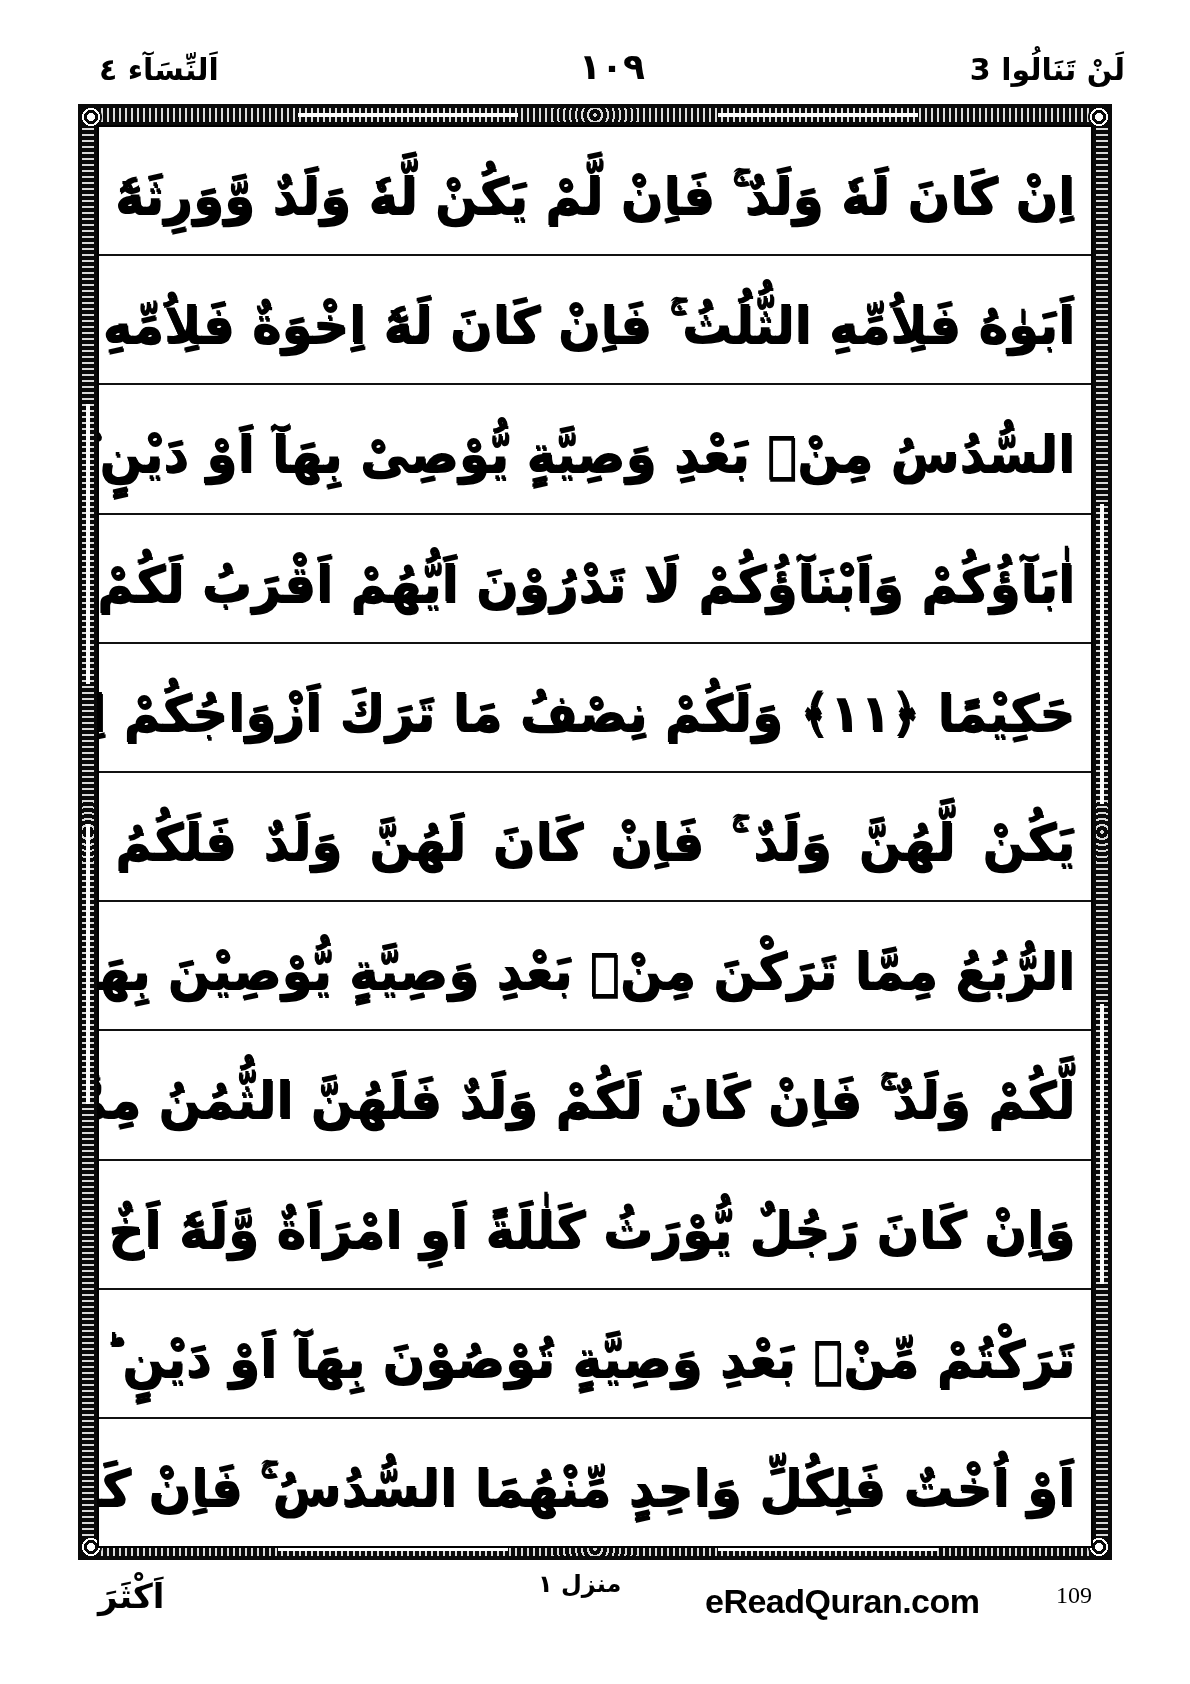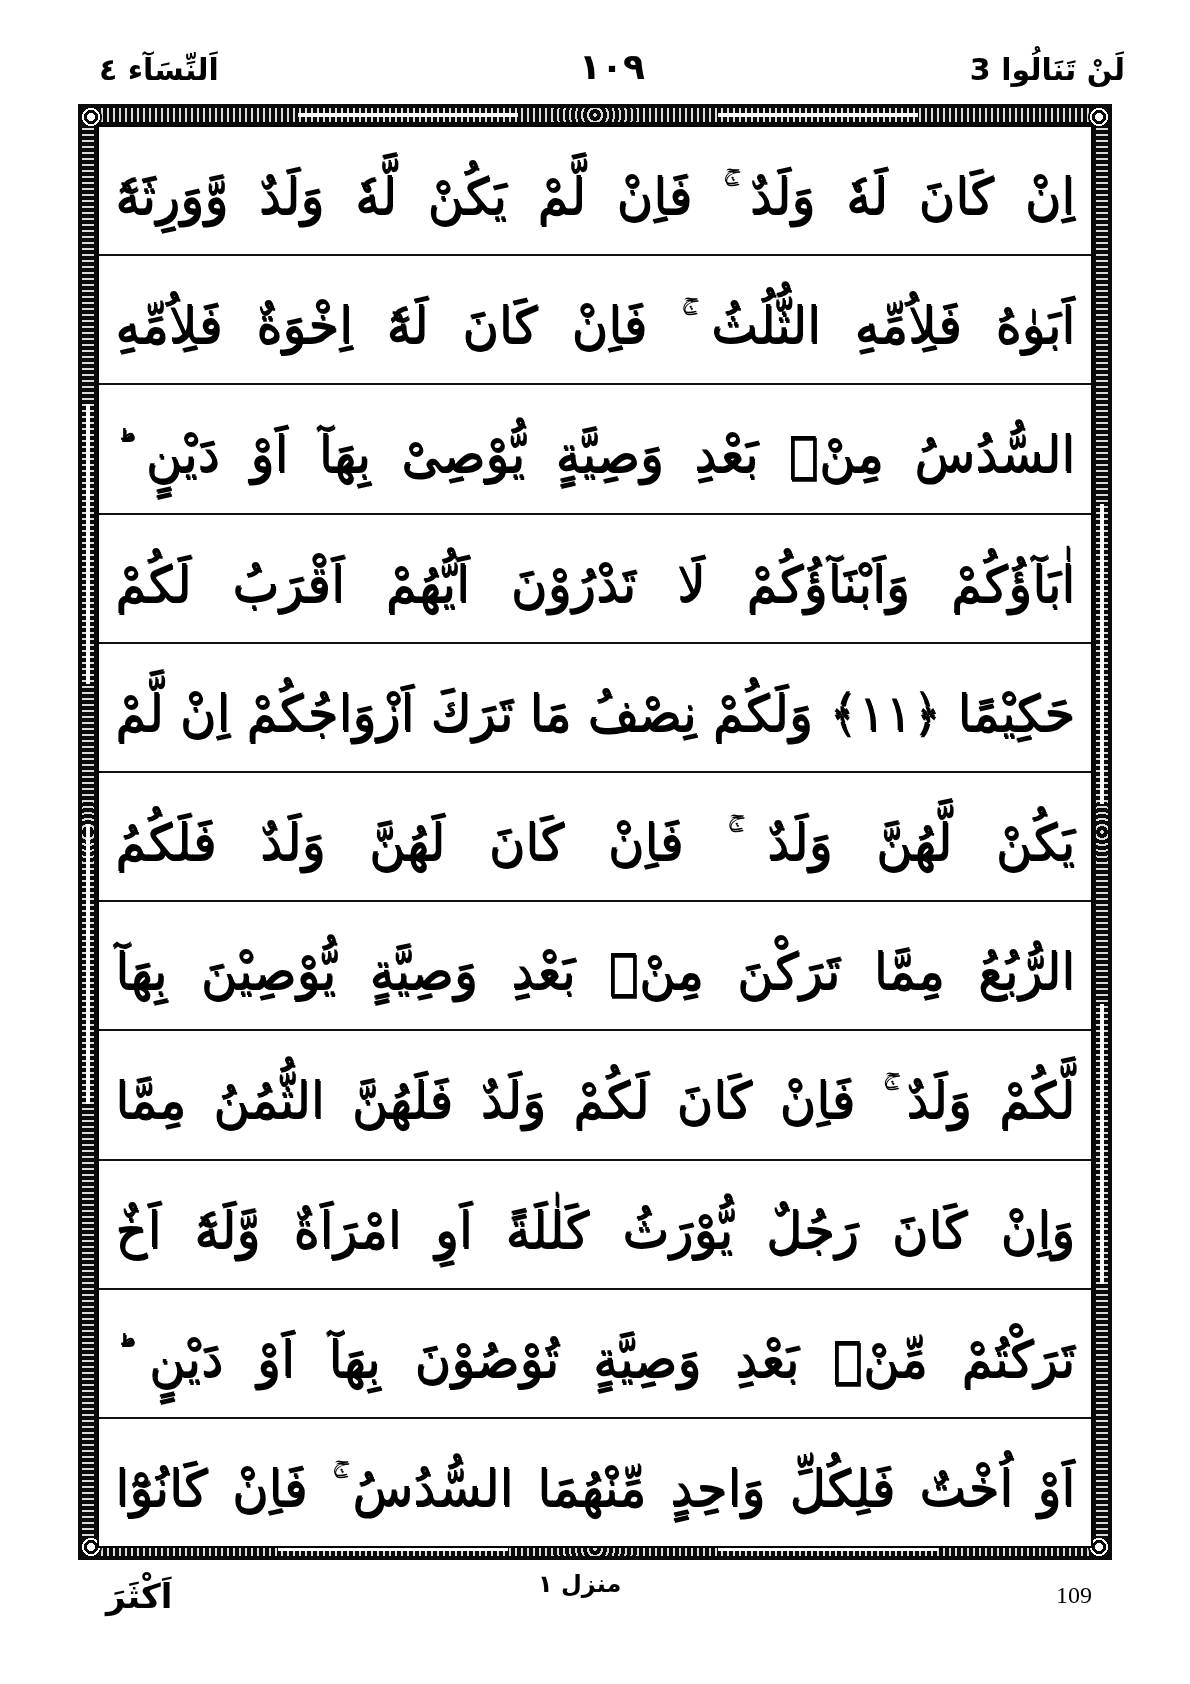--- a/index.html
+++ b/index.html
@@ -54,32 +54,32 @@
       background: #ffffff; border: 2px solid #000; box-sizing: border-box;
       display: flex; flex-direction: column;
     }
     .line {
       flex: 1 1 0; border-bottom: 2px solid #111; box-sizing: border-box;
       display: flex; align-items: center; justify-content: space-between;
       direction: rtl; padding: 0 16px; overflow: hidden;
     }
     .line:last-child { border-bottom: none; }
     .line-text {
-      font-family: "DejaVu Sans", sans-serif; font-weight: normal; font-size: 50px;
+      font-family: "DejaVu Sans", sans-serif; font-weight: bold; font-size: 50px;
       line-height: 1.1; white-space: nowrap; direction: rtl; text-align: justify;
       width: 100%; text-align-last: justify;
       text-shadow: 1px 2px 0 #000;
       margin-top: 12px;
     }
 
     .footer {
       position: absolute; top: 1566px; left: 78px; width: 1034px; height: 70px;
     }
     .ftr-word {
-      position: absolute; left: 28px; top: 10px; font-size: 34px; font-weight: bold;
+      position: absolute; left: 20px; top: 10px; font-size: 34px; font-weight: bold;
       font-family: "DejaVu Sans", sans-serif; direction: rtl;
     }
     .ftr-manzil {
       position: absolute; left: 460px; top: 4px; font-size: 24px; font-weight: bold;
       font-family: "DejaVu Sans", sans-serif; direction: rtl; text-align: center;
     }
     .ftr-site {
       position: absolute; left: 627px; top: 16px; font-size: 34px; font-weight: bold;
       font-family: "Liberation Sans", sans-serif; letter-spacing: -0.5px;
     }
@@ -148,14 +148,15 @@
       </div>
     <div class="line">
         <span class="line-text">اَوْ اُخْتٌ فَلِكُلِّ وَاحِدٍ مِّنْهُمَا السُّدُسُ ۚ فَاِنْ كَانُوْٓا</span>
       </div>
   </div>
 </div>
 
 <div class="footer">
   <span class="ftr-word">اَكْثَرَ</span>
   <span class="ftr-manzil">منزل ١</span>
+  <span class="ftr-site">eReadQuran.com</span>
   <span class="ftr-page">109</span>
 </div>
 
 </body></html>

